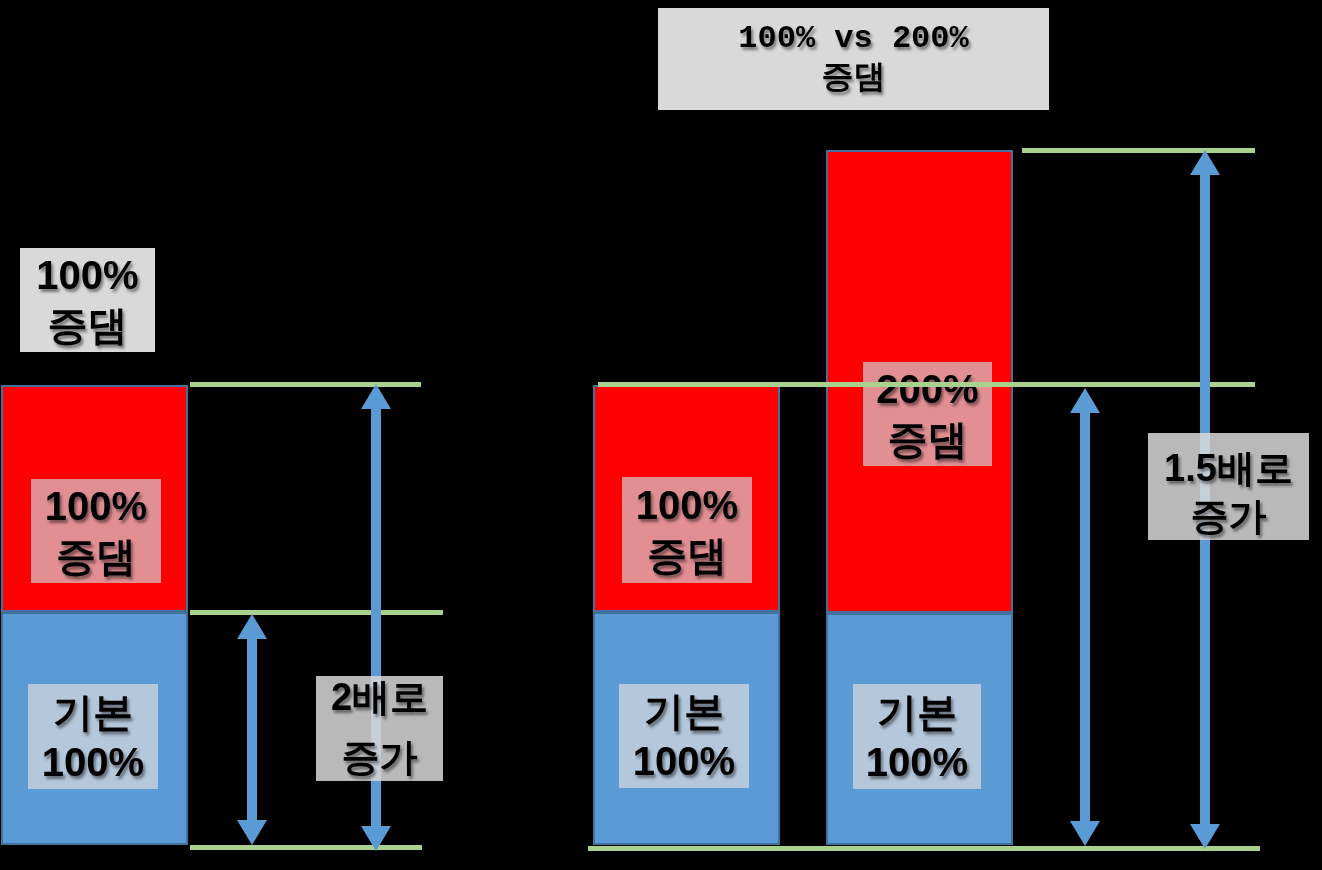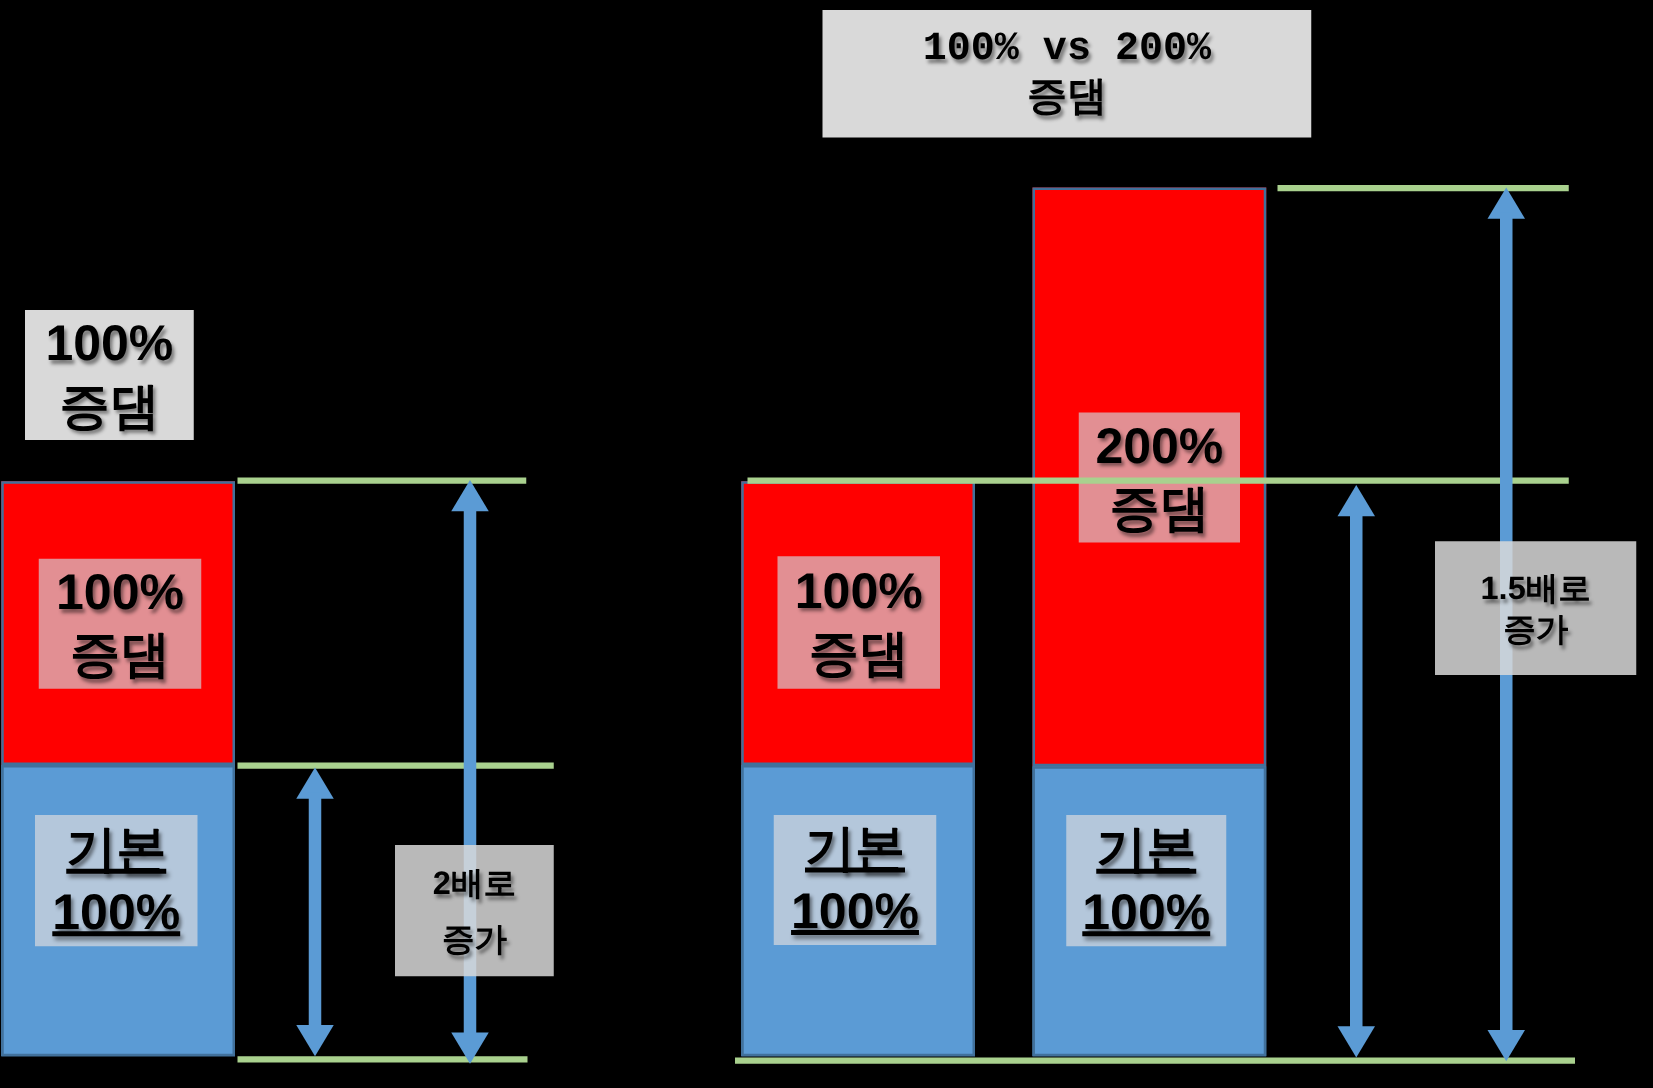--- a/index.html
+++ b/index.html
@@ -7,29 +7,29 @@
     position:relative; width:1322px; height:870px; background:#000000;
     overflow:hidden; font-family:"Liberation Sans", sans-serif;
   }
   .box-text {
     display:flex; flex-direction:column; align-items:center; justify-content:center;
     text-align:center; font-weight:bold; color:#000;
     text-shadow:2px 3px 3px rgba(0,0,0,0.45);
     line-height:1.25;
   }
   .gray-box { position:absolute; background:#D9D9D9; font-size:40px; z-index:6; }
-  .measure-box { position:absolute; background:rgba(217,217,217,0.85); font-size:26px; z-index:6; }
+  .measure-box { position:absolute; background:rgba(217,217,217,0.85); font-size:38px; z-index:6;justify-content:flex-end; }
   .title-box { position:absolute; left:658px; top:8px; width:391px; height:102px;
     background:#D9D9D9; font-size:32px; z-index:6;font-family:Liberation Mono, monospace; }
   .bar-seg { position:absolute; box-sizing:border-box; border:2px solid #41719C; z-index:1; }
   .seg-red  { background:#FF0000; }
   .seg-blue { background:#5B9BD5; }
-  .seg-label { position:absolute; z-index:2; font-size:40px; }
+  .seg-label { position:absolute; z-index:2; font-size:40px;margin-top:32px; }
   .lbl-pink { background:#E28F93; }
-  .lbl-lblue { background:#B4C7DB;text-decoration:underline; }
+  .lbl-lblue { background:#B4C7DB; }
   .gline { position:absolute; height:5px; background:#A9D18E; z-index:3; }
   .arrow { position:absolute; width:30px; z-index:4; }
   .arrow .shaft { position:absolute; left:50%; transform:translateX(-50%);
     top:20px; bottom:20px; width:10px; background:#5B9BD5; }
   .arrow .head-up { position:absolute; top:0; left:50%; transform:translateX(-50%);
     width:0; height:0; border-left:15px solid transparent; border-right:15px solid transparent;
     border-bottom:25px solid #5B9BD5; }
   .arrow .head-down { position:absolute; bottom:0; left:50%; transform:translateX(-50%);
     width:0; height:0; border-left:15px solid transparent; border-right:15px solid transparent;
     border-top:25px solid #5B9BD5; }

